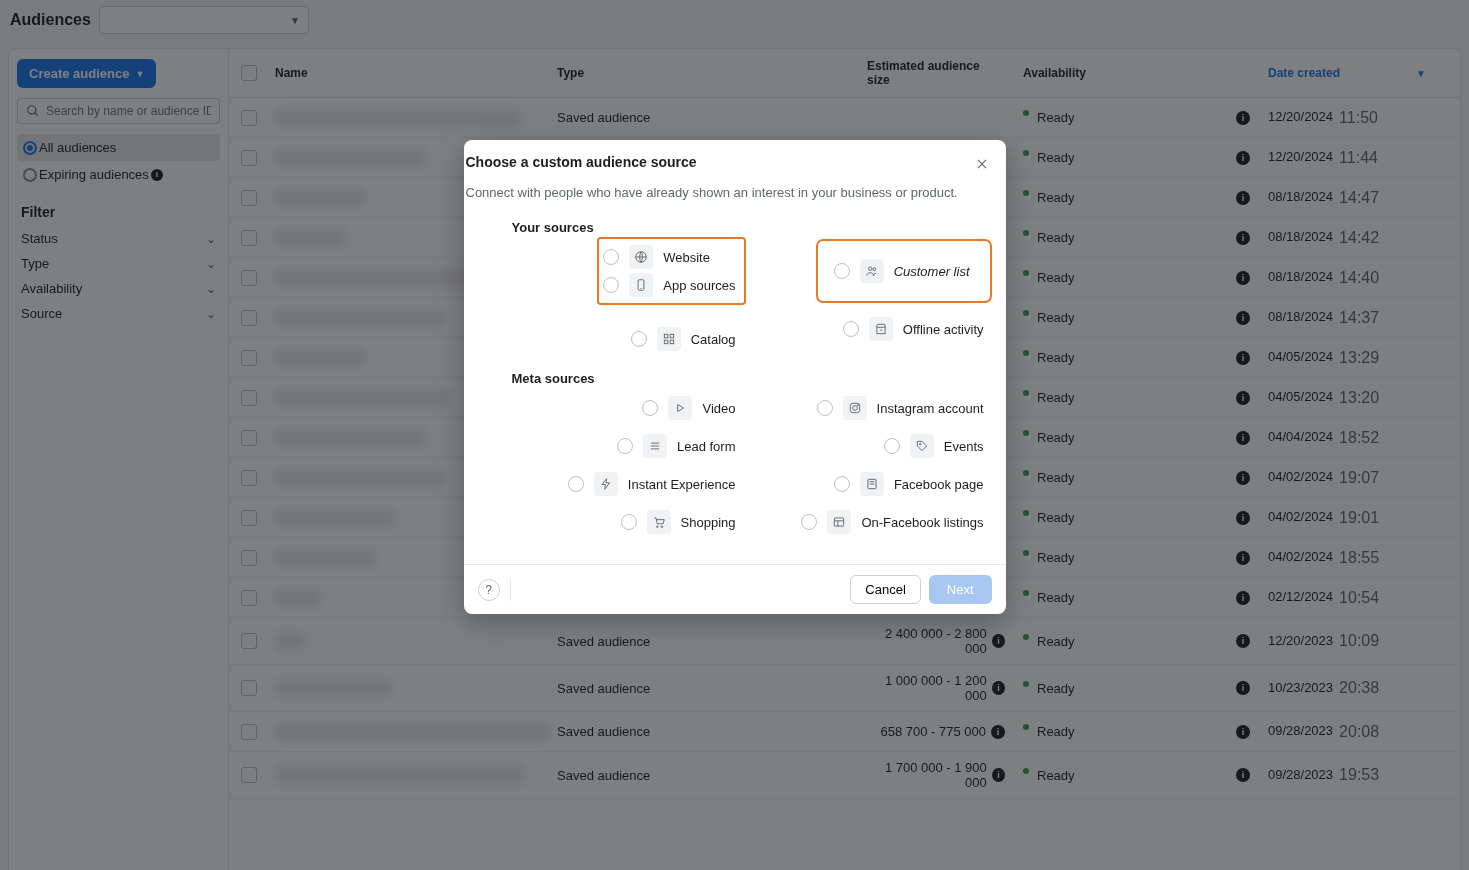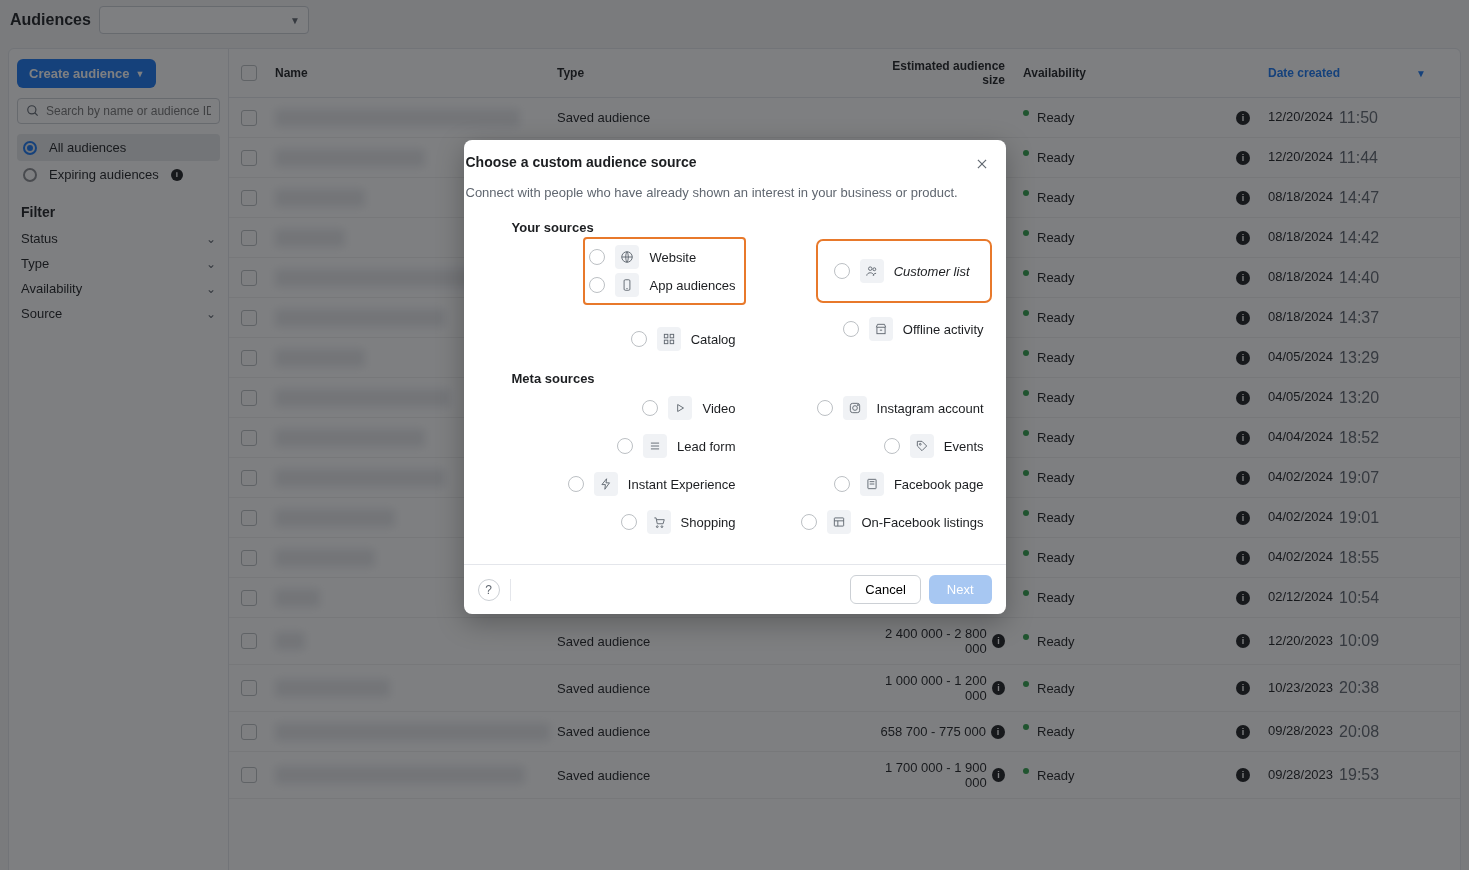--- a/index.html
+++ b/index.html
@@ -14,36 +14,36 @@
 .acct-select .chev { font-size: 10px; color: #606770; }
 
 .content { background: #fff; margin: 8px; border: 1px solid #e4e6eb; border-radius: 6px; height: 830px; display: flex; }
 
 .sidebar { width: 220px; border-right: 1px solid #e4e6eb; padding: 10px 8px; }
 .btn-primary { background: #1877f2; color: #fff; border: none; border-radius: 6px; padding: 7px 12px; font-size: 13px; font-weight: 600; display: inline-flex; align-items: center; gap: 6px; cursor: pointer; }
 .btn-primary .chev { font-size: 9px; }
 .search-wrap { margin-top: 10px; border: 1px solid #ccd0d5; border-radius: 4px; display: flex; align-items: center; padding: 5px 8px; color: #606770; gap: 6px; }
 .search-wrap input { border: none; outline: none; font-size: 12px; flex: 1; color: #606770; background: transparent; }
 .filter-list { margin-top: 10px; }
-.filter-item { display: flex; align-items: center; gap: 12px; padding: 6px 6px; border-radius: 4px; font-size: 13px; }
+.filter-item { display: flex; align-items: center; gap: 2px; padding: 6px 6px; border-radius: 4px; font-size: 13px; }
 .filter-item.active { background: #e7e9eb; }
 .radio-outer { width: 14px; height: 14px; border: 2px solid #1877f2; border-radius: 50%; display: inline-flex; align-items: center; justify-content: center; }
 .radio-outer .dot { width: 6px; height: 6px; background: #1877f2; border-radius: 50%; }
 .radio-empty { width: 14px; height: 14px; border: 2px solid #8a8d91; border-radius: 50%; display: inline-block; }
 .info-circle { width: 12px; height: 12px; background: #1c1e21; color: #fff; border-radius: 50%; display: inline-flex; align-items: center; justify-content: center; font-size: 8px; font-weight: 700; }
 .filter-heading { font-weight: 700; margin-top: 16px; margin-bottom: 6px; font-size: 14px; padding: 0 4px; }
 .filter-row { display: flex; align-items: center; justify-content: space-between; padding: 5px 4px; font-size: 13px; color: #1c1e21; cursor: pointer; }
 .filter-row .chev { color: #606770; font-size: 12px; }
 
 .main { flex: 1; overflow: hidden; }
 .table-head { display: flex; align-items: center; border-bottom: 1px solid #e4e6eb; padding: 10px 12px; font-weight: 600; font-size: 12px; color: #1c1e21; }
 .col-chk { width: 34px; display:flex; align-items:center; }
 .col-name { width: 282px; }
 .col-type { width: 310px; }
-.col-size { width: 138px; text-align: right; }
+.col-size { width: 138px; text-align: left; }
 .col-avail { width: 200px; padding-left: 18px; }
 .col-gap { flex: 1; }
 .col-date { width: 180px; color: #1877f2; display:flex; align-items:center; gap:6px; justify-content:flex-start; }
 .col-date .sort-chev { color:#1877f2; font-size:10px; margin-left:70px; }
 
 .row { display: flex; align-items: center; padding: 8px 12px; border-bottom: 1px solid #f0f0f0; min-height: 40px; }
 .chk { width: 16px; height: 16px; border: 1px solid #bcc0c4; border-radius: 3px; background: #fff; }
 .name-blur { height: 18px; border-radius: 3px; background: #d8dadf; filter: blur(4px); opacity: .6; }
 .type-cell { font-size: 13px; color: #1c1e21; }
 .size-cell { font-size: 13px; color: #1c1e21; text-align: right; display:flex; justify-content:flex-end; align-items:center; gap:5px; }
@@ -501,21 +501,21 @@
                 <span class="src-label">Website</span>
               </div>
               <div class="src-item">
                 <span class="src-radio"></span>
                 <span class="src-icon">
                     <svg viewBox="0 0 24 24">
                       <rect x="7" y="3" width="10" height="18" rx="2"></rect>
                       <line x1="11" y1="18" x2="13" y2="18"></line>
                     </svg>
                   </span>
-                <span class="src-label">App audiences</span>
+                <span class="src-label">App sources</span>
               </div>
             </div>
             <div class="src-item">
               <span class="src-radio"></span>
               <span class="src-icon">
                   <svg viewBox="0 0 24 24">
                     <rect x="4" y="4" width="6" height="6"></rect>
                     <rect x="14" y="4" width="6" height="6"></rect>
                     <rect x="4" y="14" width="6" height="6"></rect>
                     <rect x="14" y="14" width="6" height="6"></rect>

